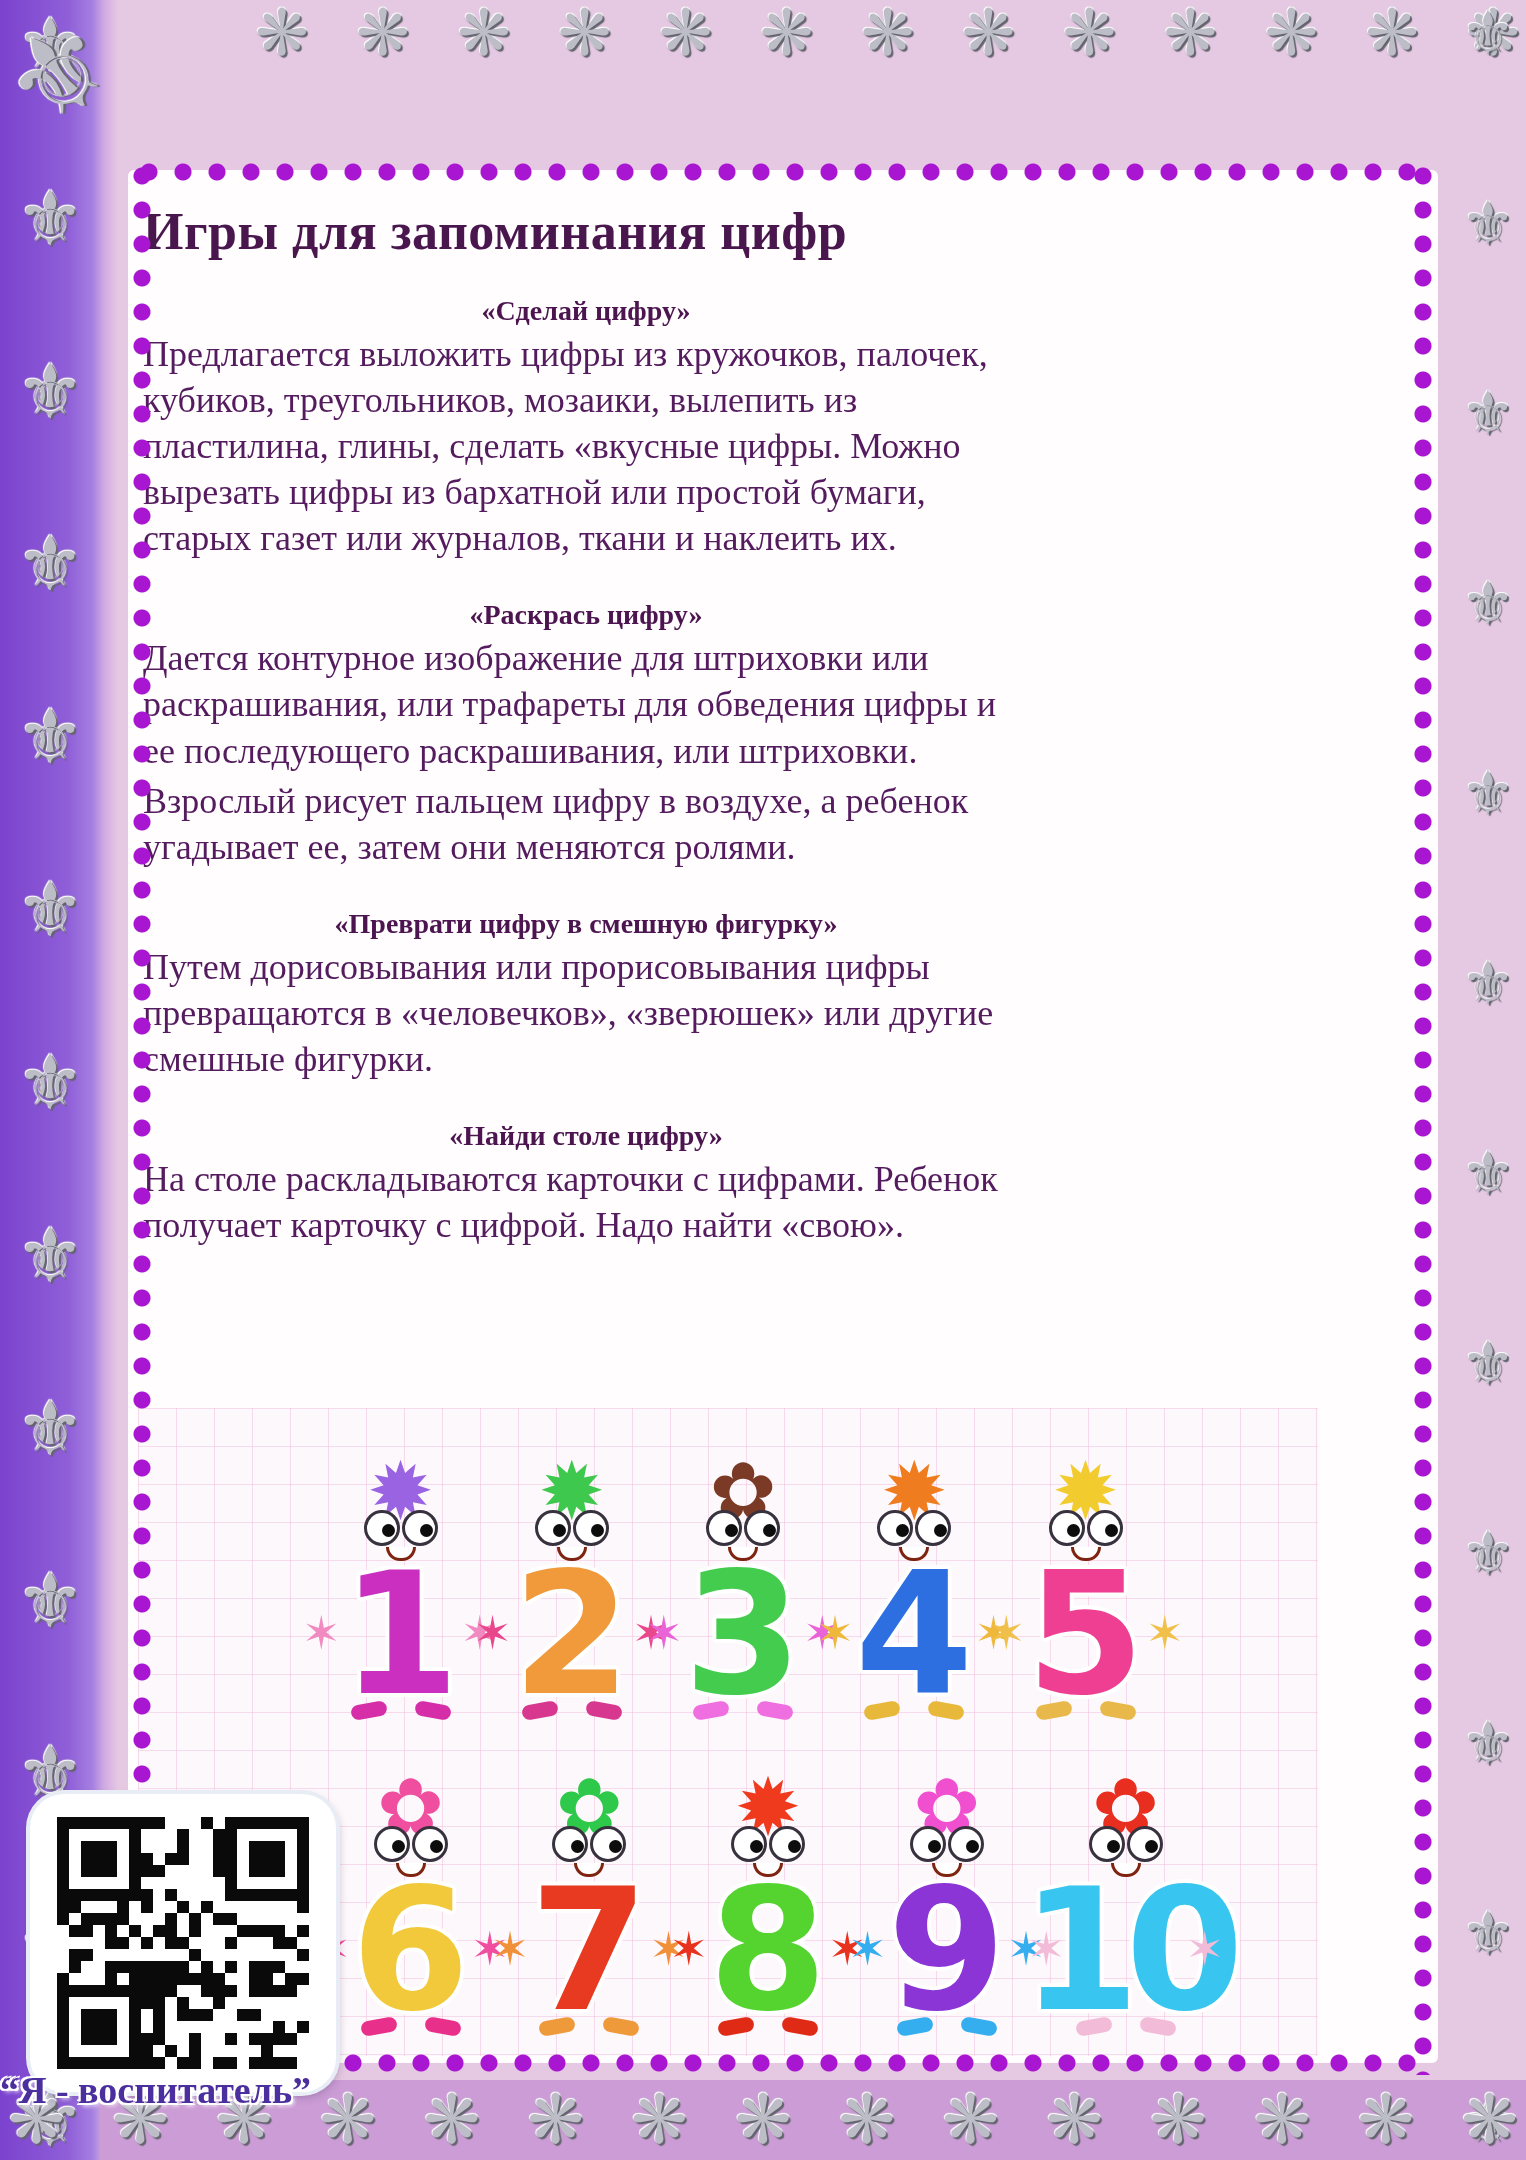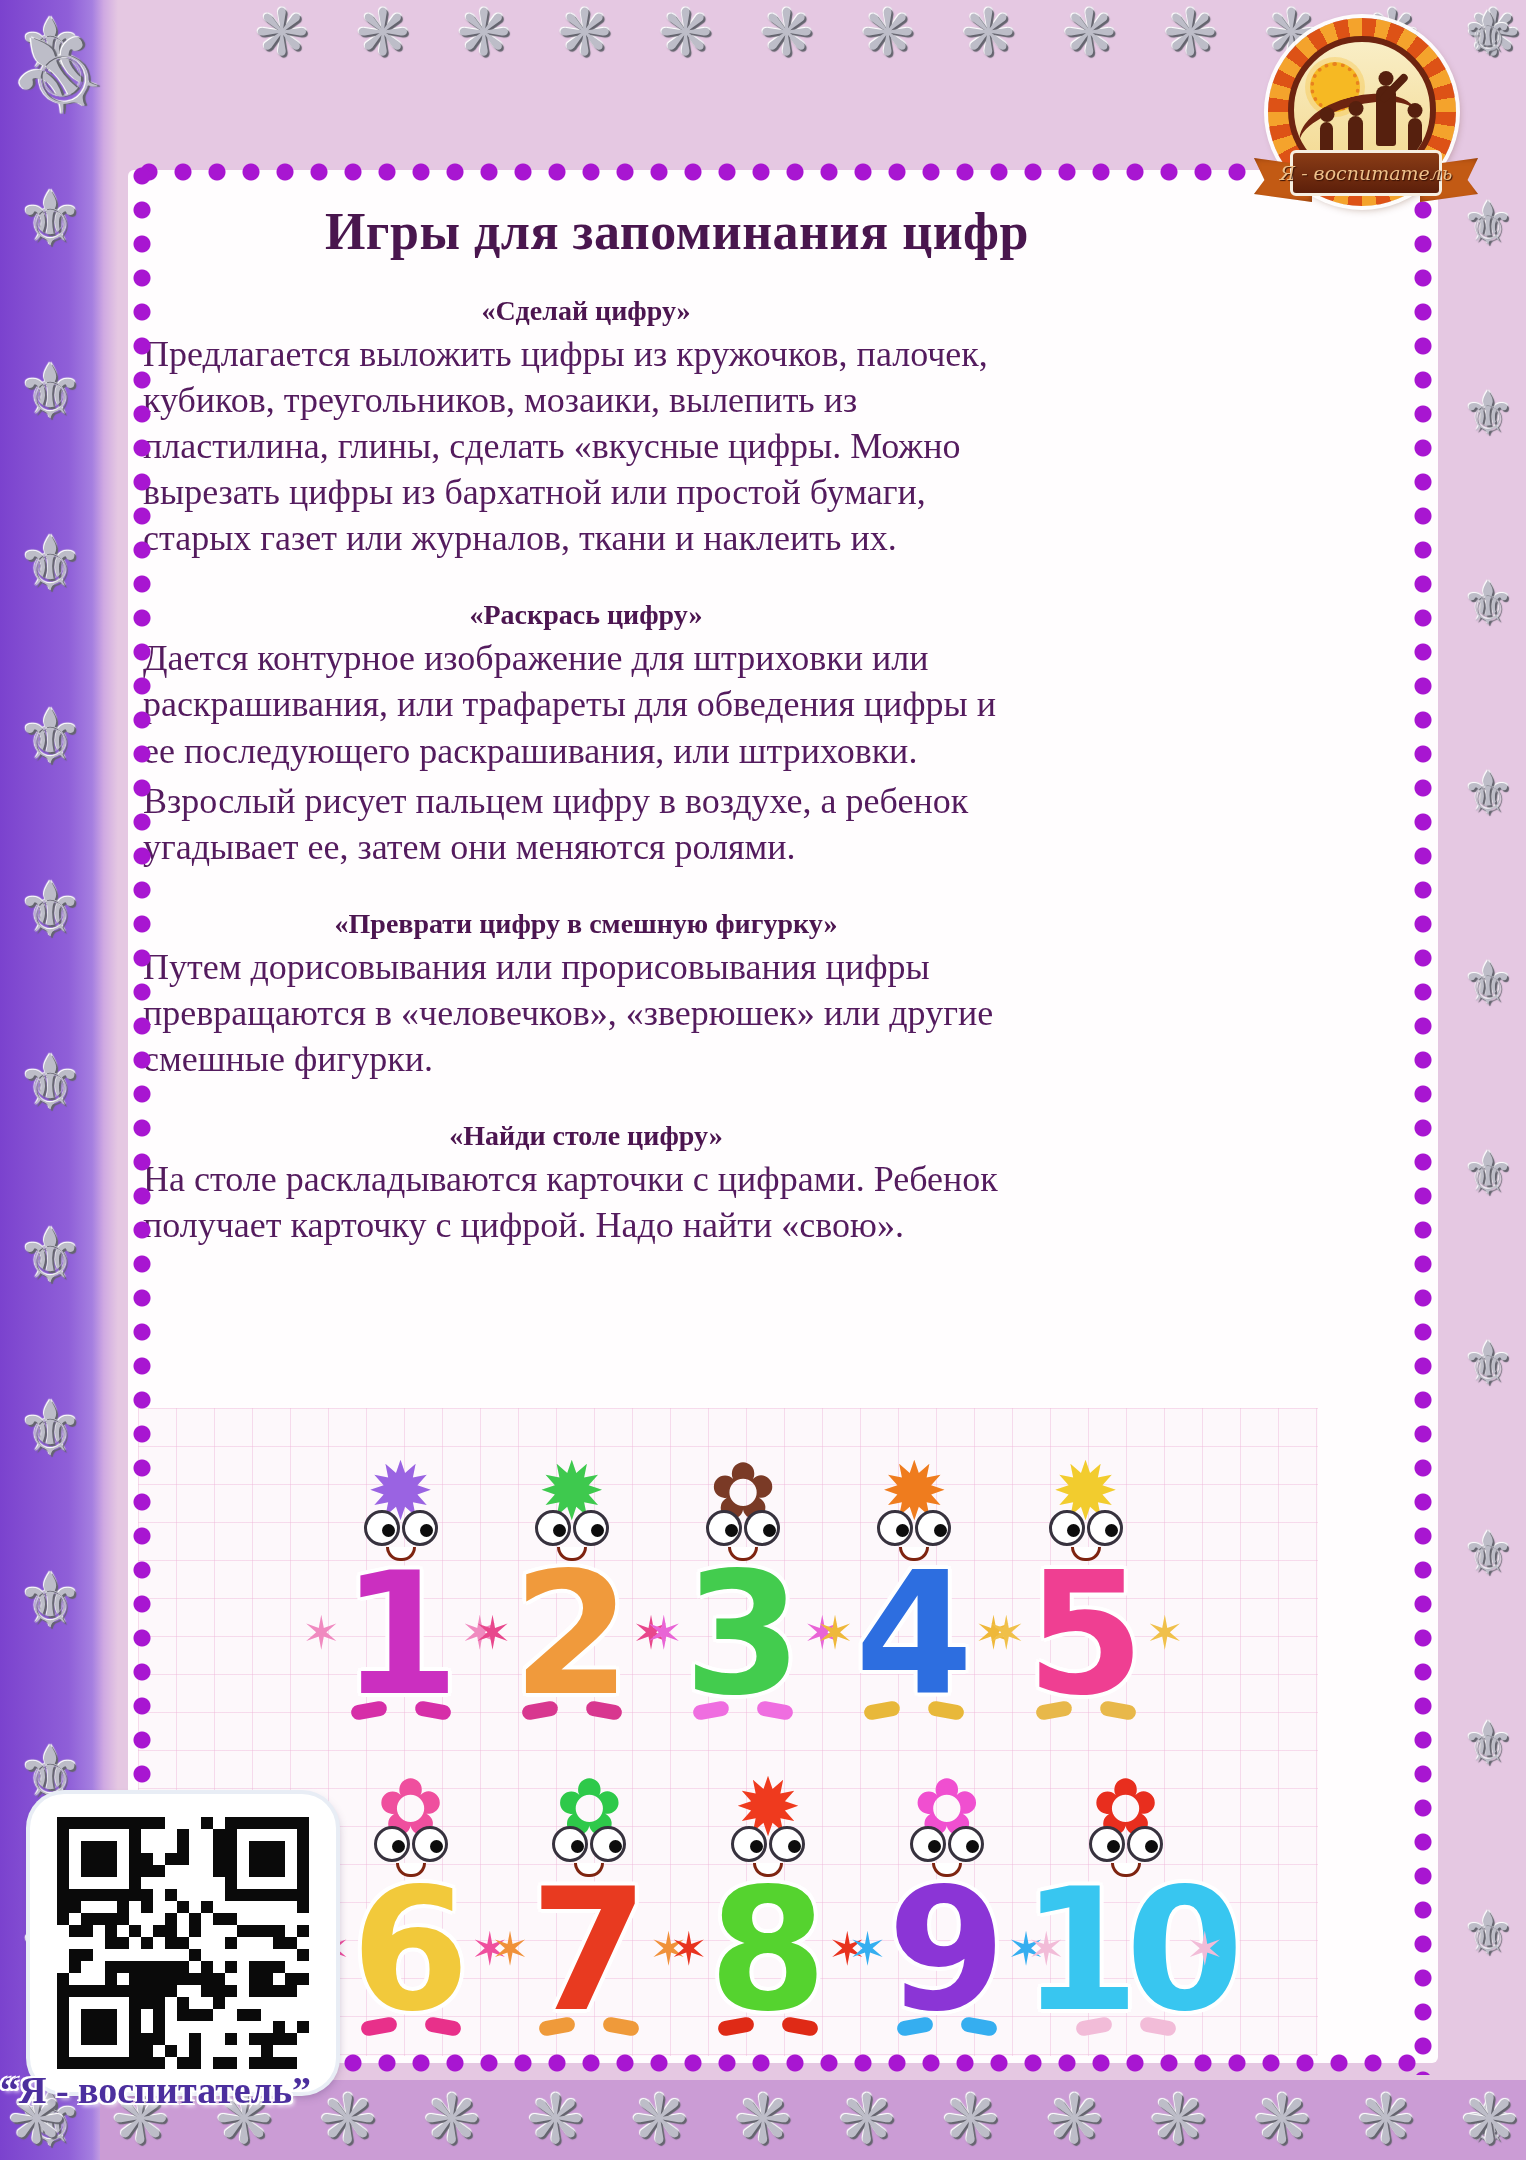--- a/index.html
+++ b/index.html
@@ -32,21 +32,21 @@
           background-size:34px 26px;background-repeat:repeat-x;}
   .dots.v{width:26px;background-image:radial-gradient(circle at 13px 17px,#a816d1 8px,rgba(0,0,0,0) 9px);
           background-size:26px 34px;background-repeat:repeat-y;}
   #dots-top{left:132px;top:159px;width:1294px;}
   #dots-bottom{left:132px;top:2050px;width:1294px;}
   #dots-left{left:129px;top:159px;height:1916px;}
   #dots-right{left:1410px;top:159px;height:1916px;}
 
   
   .content{position:absolute;left:15px;top:0;width:886px;z-index:3;color:#541b5e;}
-  .content h1{margin:32px 0 0;font-size:52px;font-weight:bold;text-align:right;
+  .content h1{margin:32px 0 0;font-size:52px;font-weight:bold;text-align:left;
               color:#49164e;letter-spacing:.5px;}
   .sec h2{margin:38px 0 0;font-size:28px;font-weight:bold;text-align:center;color:#4c1550;}
   .sec p{margin:4px 0 0;font-size:36px;line-height:1.28;text-align:left;}
   .sec.first h2{margin-top:34px;}
 
   
   .grid-panel{position:absolute;left:10px;top:1238px;width:1180px;height:648px;z-index:1;
      background-color:#fdf8fb;
      background-image:linear-gradient(rgba(238,182,217,.45) 1px,rgba(0,0,0,0) 1px),
                       linear-gradient(90deg,rgba(238,182,217,.45) 1px,rgba(0,0,0,0) 1px);
@@ -663,34 +663,14 @@
         <rect x="166" y="250" width="12" height="12"></rect>
         <rect x="178" y="250" width="12" height="12"></rect>
         <rect x="202" y="250" width="12" height="12"></rect>
         <rect x="214" y="250" width="12" height="12"></rect>
         <rect x="226" y="250" width="12" height="12"></rect>
         <rect x="238" y="250" width="12" height="12"></rect>
       </svg>
   </div>
   <div class="qr-caption">“Я - воспитатель”</div>
 
-  <div class="logo">
-    <div class="logo-burst"></div>
-    <div class="logo-inner">
-      <div class="logo-sun"></div>
-      <div class="logo-arc"></div>
-      <div class="fig adult">
-          <i class="arm"></i>
-        </div>
-      <div class="fig k1"></div>
-      <div class="fig k2"></div>
-      <div class="fig k3"></div>
-    </div>
-    <div class="ribbon">
-      <i class="wing l"></i>
-      <i class="wing r"></i>
-      <div class="band">
-        <span>Я - воспитатель</span>
-      </div>
-    </div>
-  </div>
 
 </div>
 
 </body></html>

